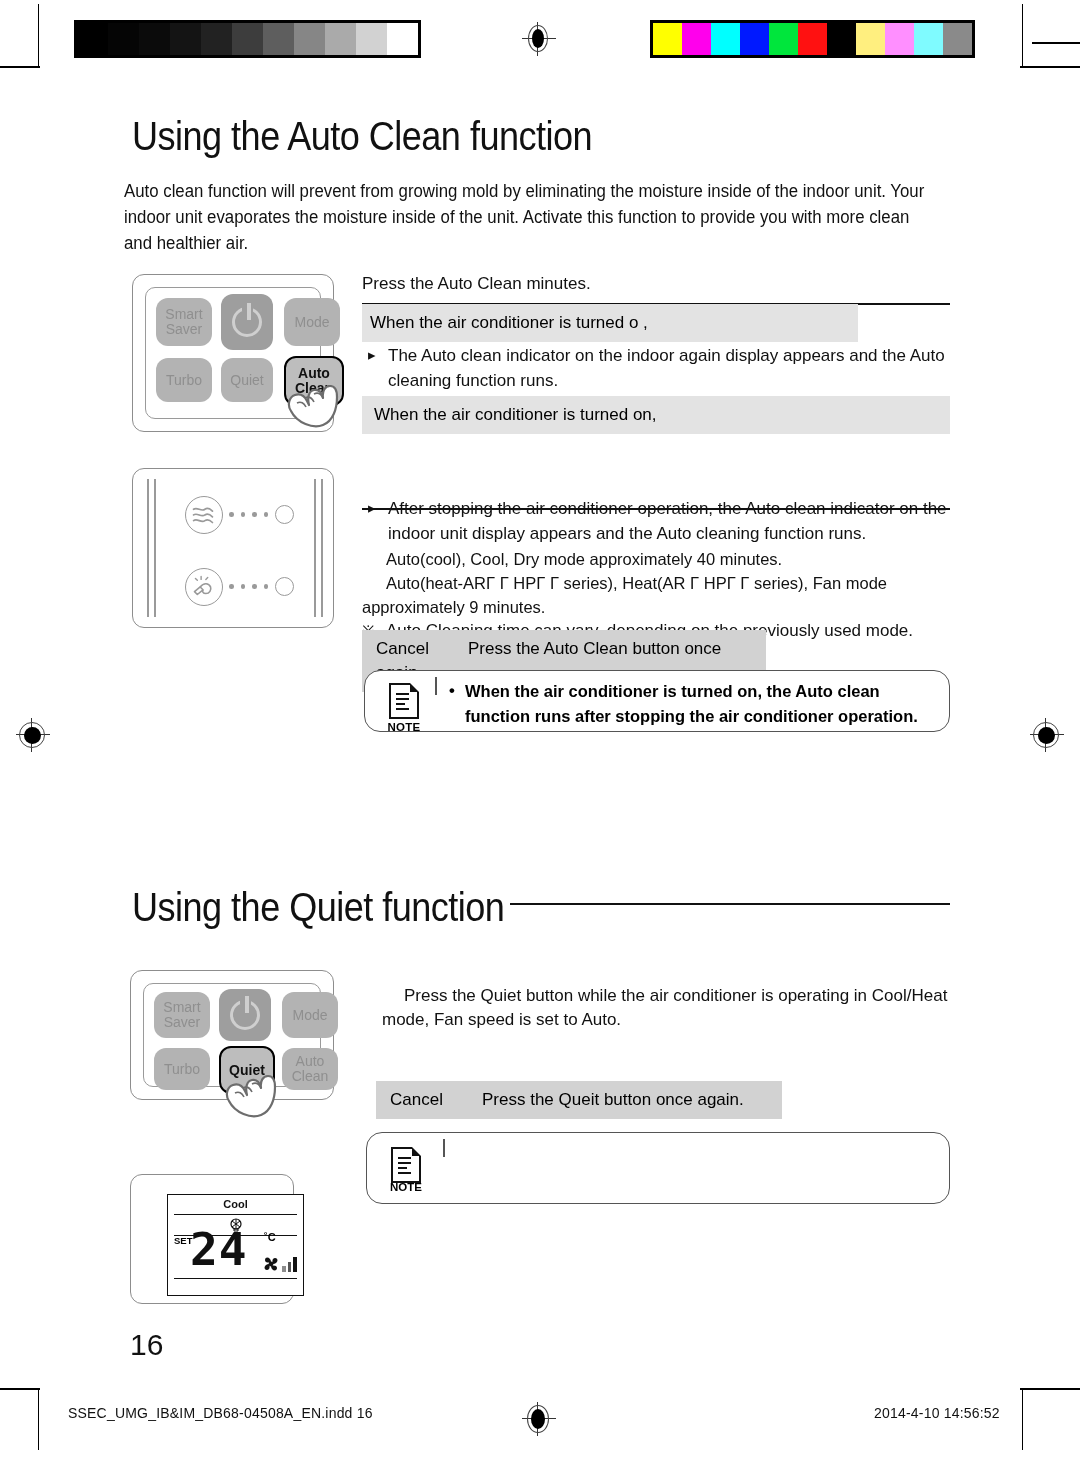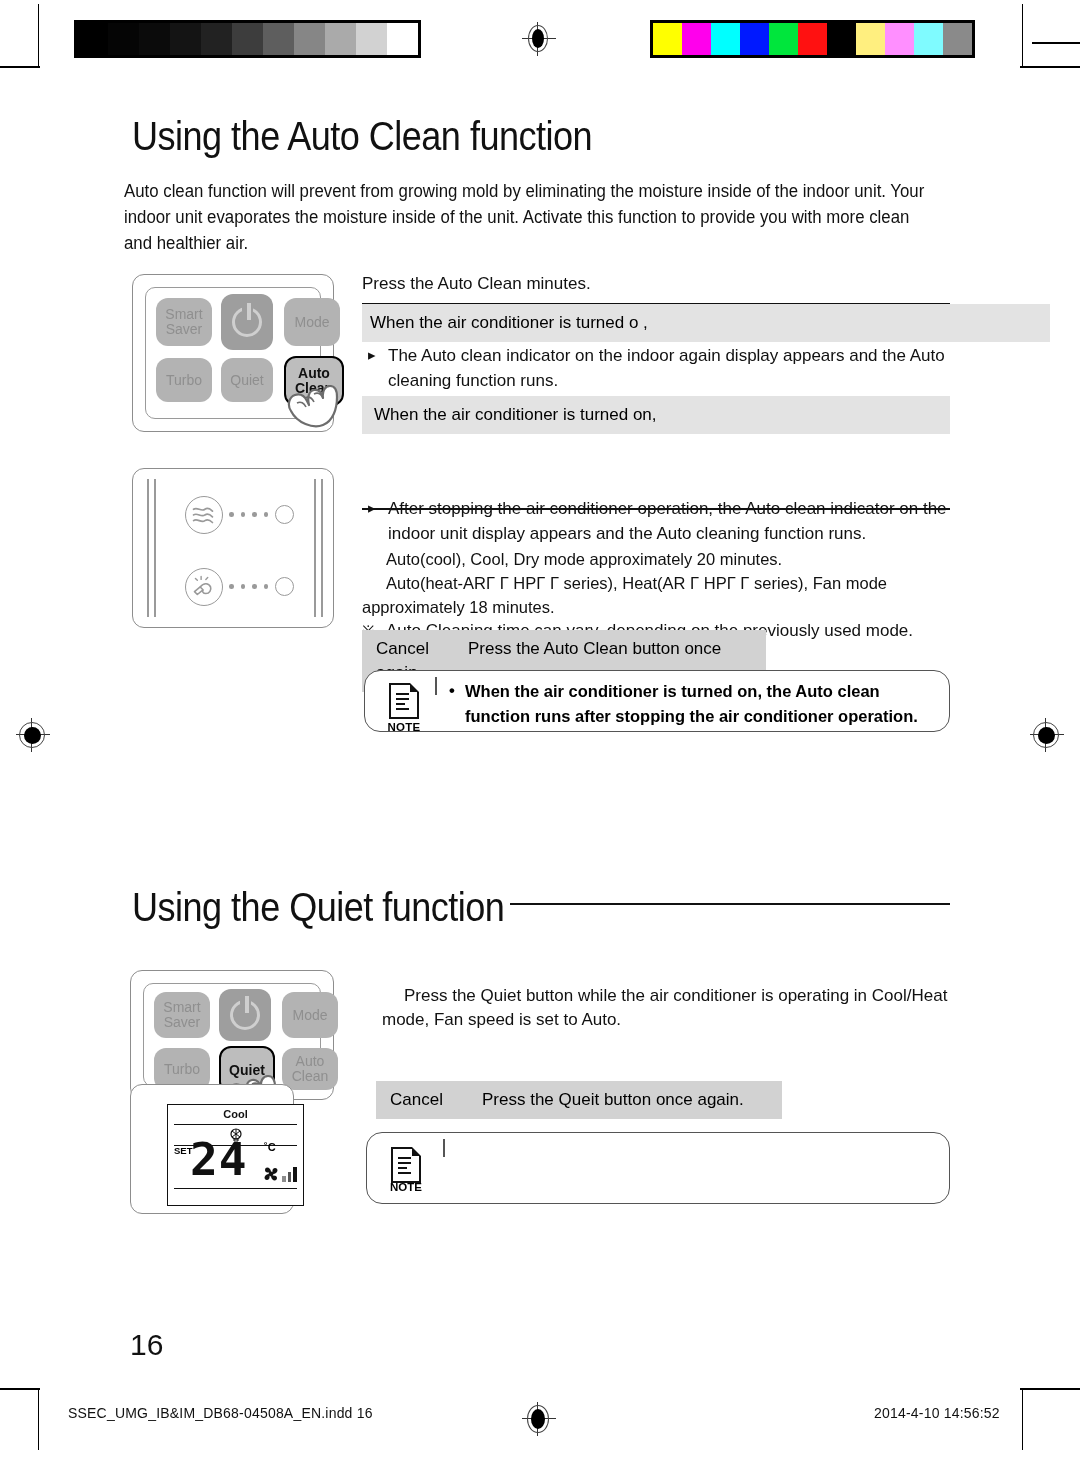--- a/index.html
+++ b/index.html
@@ -302,34 +302,34 @@
         <i></i>
     </div>
     <div class="ring-sm" style="left:142px;top:108px;"></div>
   </div>
 
   <div class="col" style="left:362px;top:272px;width:594px;">
     <div class="lead">Press the Auto Clean minutes.</div>
   </div>
   <div class="ln-top" style="left:362px;top:303px;width:588px;"></div>
 
-  <div class="grayrow" style="position:absolute;left:362px;top:304px;width:688px;padding-left:8px;">When the air conditioner is turned o ,</div>
+  <div class="grayrow" style="position:absolute;left:362px;top:304px;width:496px;padding-left:8px;">When the air conditioner is turned o ,</div>
 
   <div class="col bullet" style="left:366px;top:343px;width:590px;">The Auto clean indicator on the indoor again display appears and the Auto cleaning function runs.</div>
 
   <div class="grayrow" style="position:absolute;left:362px;top:396px;width:588px;">When the air conditioner is turned on,</div>
 
   <div class="col bullet" style="left:366px;top:446px;width:602px;">After stopping the air conditioner operation, the Auto clean indicator on the indoor unit display appears and the Auto cleaning function runs.</div>
 
   <div class="ln-top" style="left:362px;top:508px;width:588px;"></div>
 
   <div class="col notemark" style="left:362px;top:518px;width:594px;">Auto Cleaning time can vary, depending on the previously used mode.</div>
-  <div class="col sub" style="left:386px;top:547px;width:570px;">Auto(cool), Cool, Dry mode approximately 20 minutes.</div>
+  <div class="col sub" style="left:386px;top:547px;width:570px;">Auto(cool), Cool, Dry mode approximately 40 minutes.</div>
   <div class="col sub" style="left:386px;top:571px;width:580px;">Auto(heat-ARΓ Γ HPΓ Γ  series), Heat(AR Γ HPΓ Γ  series), Fan mode</div>
-  <div class="col sub" style="left:362px;top:595px;width:580px;">approximately 18 minutes.</div>
+  <div class="col sub" style="left:362px;top:595px;width:580px;">approximately 9 minutes.</div>
 
   <div class="cancelrow" style="position:absolute;left:362px;top:630px;width:404px;">
     <span class="cw">Cancel</span><span>Press the Auto Clean button once again.</span>
   </div>
 
   <div class="notebox" style="left:364px;top:670px;width:586px;height:62px;">
     <div class="note-tick" style="left:70px;top:6px;"></div>
     <div class="noteicon">
       <div class="doc">
           <i style="top:8px;"></i>
@@ -378,21 +378,21 @@
                  C22 30 24 24 29 23 C34 22 37 26 38 31
                  C37 24 40 19 45 19 C50 19 52 24 52 30
                  C52 42 48 54 38 58 C28 62 12 56 6 44 Z" fill="#ffffff" stroke="#6d6d6d" stroke-width="2.2" stroke-linejoin="round"></path>
         <path d="M12 36 C16 34 19 36 21 40" fill="none" stroke="#6d6d6d" stroke-width="1.6"></path>
         <path d="M20 31 C24 29 27 31 29 35" fill="none" stroke="#6d6d6d" stroke-width="1.6"></path>
         <path d="M29 27 C33 25 36 27 38 31" fill="none" stroke="#6d6d6d" stroke-width="1.6"></path>
       </svg>
     </div>
   </div>
 
-  <div class="illus" style="left:130px;top:1084px;width:164px;height:130px;">
+  <div class="illus" style="left:130px;top:1174px;width:164px;height:130px;">
     <div class="lcd-outer">
       <div class="lcd-mode">Cool</div>
       <div class="lcd-hr" style="top:19px;"></div>
       <div style="position:absolute;left:50%;margin-left:-9px;top:22px;">
         <svg viewBox="0 0 18 16" width="18" height="16">
           <circle cx="9" cy="7" r="5" fill="none" stroke="#111" stroke-width="1.2"></circle>
           <path d="M9 2 L9 12 M5 4 L13 10 M13 4 L5 10" stroke="#111" stroke-width="1"></path>
           <path d="M7 12 L11 12 L11 14 L7 14 Z" fill="none" stroke="#111" stroke-width="1"></path>
         </svg>
       </div>

